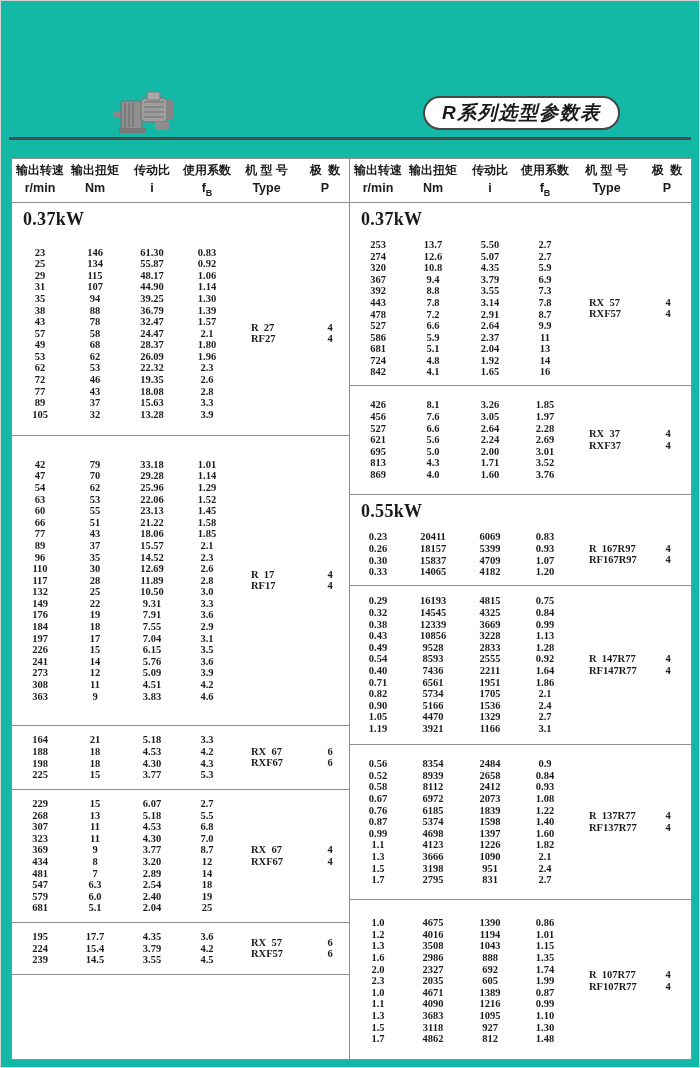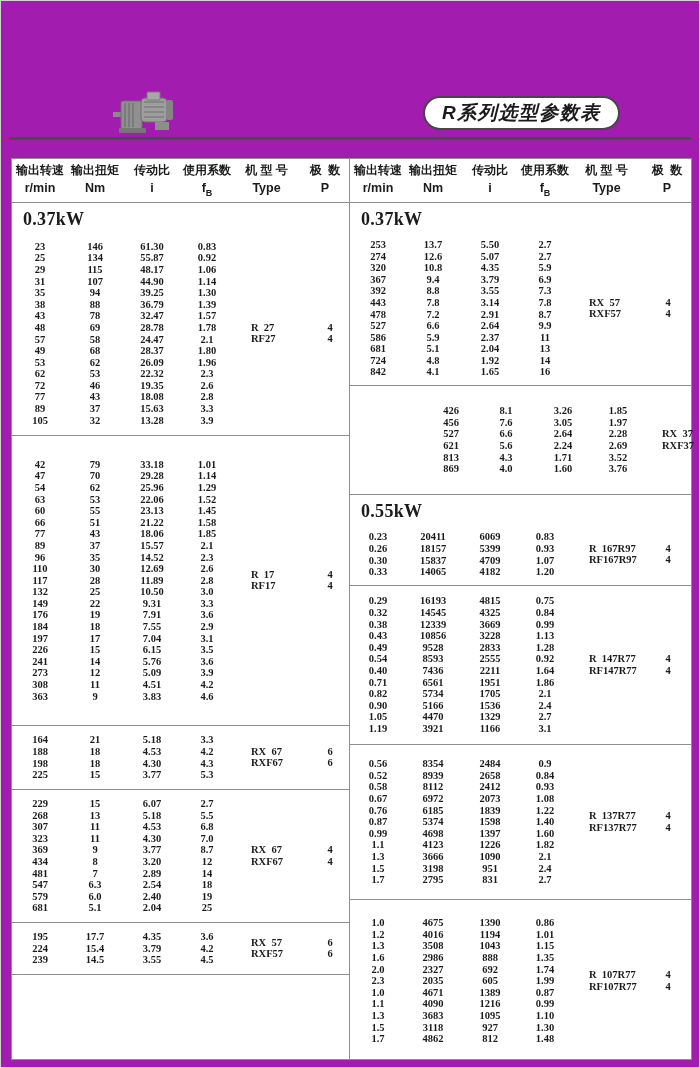--- a/index.html
+++ b/index.html
@@ -1,17 +1,17 @@
 <!DOCTYPE html>
 <html><head>
 <meta charset="utf-8">
 <style>
   html,body{margin:0;padding:0;background:#fff;}
   body{width:700px;height:1068px;position:relative;font-family:"Liberation Sans","DejaVu Sans",sans-serif;color:#1b1b1b;}
-  .page{position:absolute;inset:0;background:#a21caf;border:1px solid #d2d2d2;box-sizing:border-box;overflow:hidden;}
+  .page{position:absolute;inset:0;background:#14b8a6;border:1px solid #d2d2d2;box-sizing:border-box;overflow:hidden;}
   .gearmotor{position:absolute;left:110px;top:88px;width:70px;height:50px;}
   .title-pill{position:absolute;left:422px;top:95px;height:34px;padding:0 17px;border:2px solid #474747;border-radius:18px;display:inline-flex;align-items:center;justify-content:center;font-size:19px;font-weight:bold;font-style:italic;letter-spacing:1.5px;box-sizing:border-box;background:#fff;}
   .rule{position:absolute;left:8px;right:8px;top:136px;height:2.5px;background:#4a4a4a;}
   .ptable{position:absolute;left:10px;top:157px;width:681px;height:902px;border:1px solid #8f8f8f;box-sizing:border-box;display:flex;background:#fff;}
   .half{display:flex;flex-direction:column;box-sizing:border-box;}
   .half.left{width:338px;border-right:1px solid #8f8f8f;}
   .half.right{flex:1;}
   .thead{height:43px;flex:0 0 43px;border-bottom:1px solid #8f8f8f;display:grid;grid-template-columns:56px 54px 60px 50px 1fr 48px;align-content:center;font-weight:bold;}
   .th-cn{font-size:12px;text-align:center;line-height:20px;white-space:pre;}
   .th-sub{font-size:12.5px;text-align:center;line-height:17px;}
@@ -114,26 +114,20 @@
                 <div class="cell">36.79</div>
                 <div class="cell">1.39</div>
               </div>
               <div class="row">
                 <div class="cell">43</div>
                 <div class="cell">78</div>
                 <div class="cell">32.47</div>
                 <div class="cell">1.57</div>
               </div>
               <div class="row">
-                <div class="cell">48</div>
-                <div class="cell">69</div>
-                <div class="cell">28.78</div>
-                <div class="cell">1.78</div>
-              </div>
-              <div class="row">
                 <div class="cell">57</div>
                 <div class="cell">58</div>
                 <div class="cell">24.47</div>
                 <div class="cell">2.1</div>
               </div>
               <div class="row">
                 <div class="cell">49</div>
                 <div class="cell">68</div>
                 <div class="cell">28.37</div>
                 <div class="cell">1.80</div>
@@ -578,21 +572,21 @@
                 <span class="type-label">RX  57</span>
                 <span class="type-p">4</span>
               </div>
               <div class="type-row">
                 <span class="type-label">RXF57</span>
                 <span class="type-p">4</span>
               </div>
             </div>
           </div>
         </div>
-        <div class="block" style="height: 109px; align-items: flex-end;">
+        <div class="block" style="height: 109px;">
           <div class="rows-wrap">
             <div class="rows">
               <div class="row">
                 <div class="cell">426</div>
                 <div class="cell">8.1</div>
                 <div class="cell">3.26</div>
                 <div class="cell">1.85</div>
               </div>
               <div class="row">
                 <div class="cell">456</div>
@@ -604,20 +598,26 @@
                 <div class="cell">527</div>
                 <div class="cell">6.6</div>
                 <div class="cell">2.64</div>
                 <div class="cell">2.28</div>
               </div>
               <div class="row">
                 <div class="cell">621</div>
                 <div class="cell">5.6</div>
                 <div class="cell">2.24</div>
                 <div class="cell">2.69</div>
+              </div>
+              <div class="row">
+                <div class="cell">695</div>
+                <div class="cell">5.0</div>
+                <div class="cell">2.00</div>
+                <div class="cell">3.01</div>
               </div>
               <div class="row">
                 <div class="cell">813</div>
                 <div class="cell">4.3</div>
                 <div class="cell">1.71</div>
                 <div class="cell">3.52</div>
               </div>
               <div class="row">
                 <div class="cell">869</div>
                 <div class="cell">4.0</div>

